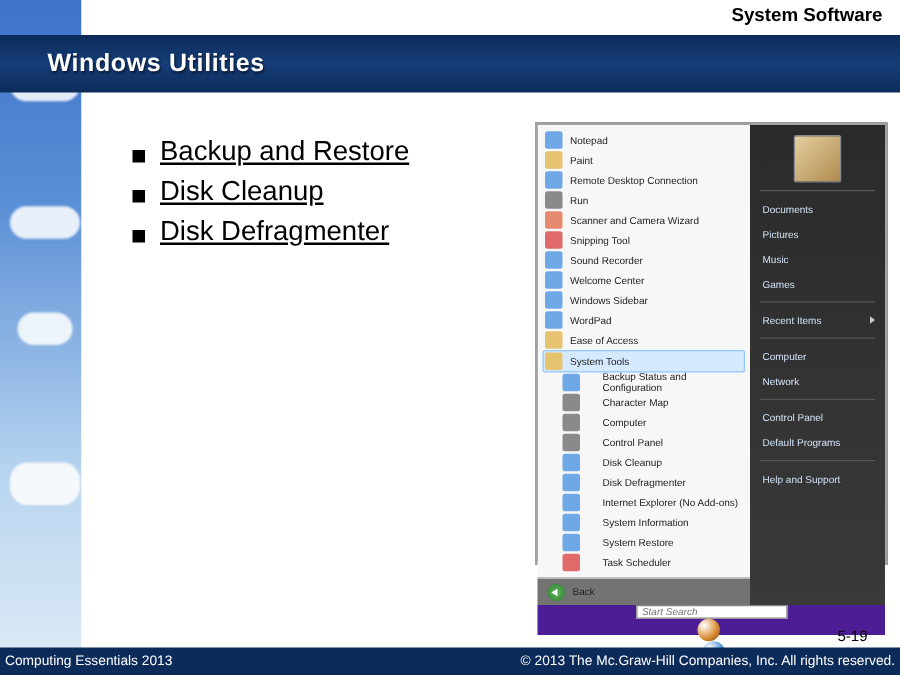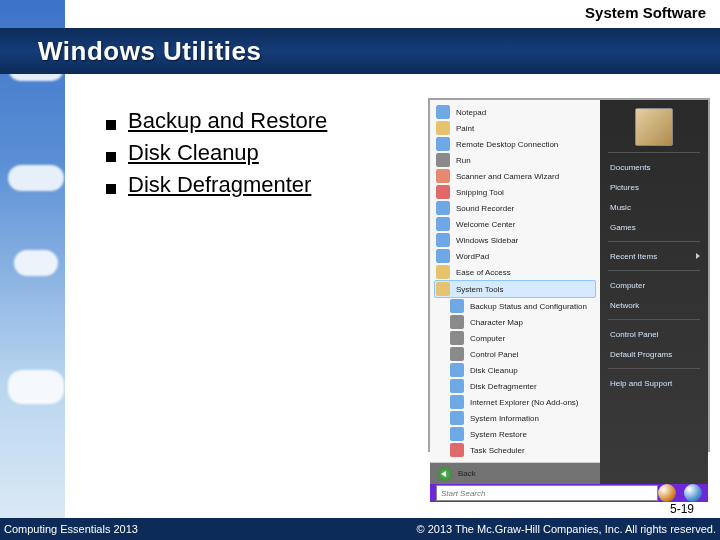--- a/index.html
+++ b/index.html
@@ -6,46 +6,46 @@
   body { width:720px; height:540px; font-family:Arial, Helvetica, sans-serif; background:#fff; position:relative; overflow:hidden; }
   .sky { position:absolute; left:0; top:0; width:65px; height:540px;
     background:linear-gradient(180deg,#3d73c8 0%,#5a8fd6 30%,#b7d4ef 70%,#e0ecf6 100%); z-index:0; }
   .cloud { position:absolute; left:8px; width:56px; height:26px; background:rgba(255,255,255,0.85); border-radius:14px; filter:blur(1px); }
   .c1{top:55px;} .c2{top:165px;} .c3{top:370px;height:34px;} .c4{top:250px;width:44px;left:14px;}
   .slide { position:absolute; left:0; top:0; width:720px; height:540px; background:transparent; z-index:1; }
   .chapter-label { position:absolute; top:4px; right:14px; font-size:15px; font-weight:bold; color:#000; }
   .title-bar { position:absolute; left:0; top:28px; width:720px; height:46px;
     background:linear-gradient(180deg,#0c2b59 0%,#153d78 50%,#0c2b59 100%);
     display:flex; align-items:center; padding-left:38px; }
-  .title-bar span { color:#fff; font-size:26px; font-weight:bold;
+  .title-bar span { color:#fff; font-size:20px; font-weight:bold;
     font-family:"Trebuchet MS",Arial,sans-serif; letter-spacing:0.5px;
     text-shadow:1px 1px 2px rgba(0,0,0,0.6); }
   .content { position:absolute; left:106px; top:108px; width:300px; }
   .content li { list-style:none; display:flex; align-items:center; margin-bottom:6px; }
   .sq { display:inline-block; width:10px; height:10px; background:#000; margin-right:12px; margin-top:8px; flex-shrink:0; }
   .content a { color:#000; font-size:22px; text-decoration:underline; }
   .screenshot { position:absolute; left:428px; top:98px; width:282px; height:354px;
     background:#1c1c1c; border:2px solid #a3a3a3; font-size:8px; color:#e8e8e8;
     display:flex; flex-direction:column; }
   .ss-body { display:flex; flex:1; }
   .ss-left { width:170px; background:#f7f7f7; display:flex; flex-direction:column; }
   .ss-right { flex:1; background:linear-gradient(180deg,#2a2a2a 0%,#3a3a3a 100%); display:flex; flex-direction:column; padding:4px 0; }
   .ss-list { padding:4px 6px; flex:1; overflow:hidden; }
   .li2 { display:flex; align-items:center; height:16px; color:#222; }
   .li2 .ico { width:14px; height:14px; margin-right:6px; border-radius:2px; flex-shrink:0; }
   .li2.hl { background:#d6eaff; border:1px solid #8fc6ff; border-radius:2px; margin:0 -2px; padding:0 1px; height:18px; }
-  .li2.sub { padding-left:14px; }
+  .li2.sub { padding-left:14px;gap:12px; }
   .ri { padding:4px 10px; color:#d2e3f7; font-size:8px; display:flex; align-items:center; height:20px; position:relative; }
   .avatar { width:38px; height:38px; margin:4px auto 2px; border:1px solid #888; background:linear-gradient(135deg,#e4cfa0,#b08b4f); border-radius:2px; }
   .sep-r { height:1px; background:#555; margin:4px 8px; }
   .tri { position:absolute; right:8px; width:0; height:0; border-left:4px solid #ccc; border-top:3px solid transparent; border-bottom:3px solid transparent; }
   .back-row { display:flex; align-items:center; height:22px; border-top:1px solid #d0d0d0; padding:0 8px; color:#222; background:#737373; }
   .back-arrow { width:14px; height:14px; border-radius:50%; background:radial-gradient(circle,#5fb65f,#2e7c2e); margin-right:6px; position:relative; }
   .back-arrow::after{ content:""; position:absolute; left:3px; top:4px; width:0;height:0;border-right:5px solid #fff;border-top:3px solid transparent;border-bottom:3px solid transparent; }
-  .search-row { display:flex; align-items:center; height:24px; background:#6d28d9; padding:0 6px; }
+  .search-row { display:flex; align-items:center; height:24px; background:#4c1d95; padding:0 6px;flex-direction:column; }
   .search-row input { flex:1; height:16px; font-size:8px; font-style:italic; padding:0 4px; border:1px solid #888; background:#fff; color:#888; }
   .orb { width:18px; height:18px; border-radius:50%; background:radial-gradient(circle at 30% 30%,#fff,#d88a2e 60%,#7a3e10); margin-right:4px; flex-shrink:0; }
   .orb.b { background:radial-gradient(circle at 30% 30%,#fff,#4e90d8 60%,#1a3c72); margin-left:4px; margin-right:0; }
   .pgnum { position:absolute; right:26px; bottom:24px; font-size:12px; }
   .footer { position:absolute; left:0; bottom:0; width:720px; height:22px;
     background:#0c2b59; color:#fff; font-size:11px; display:flex;
     align-items:center; justify-content:space-between; padding:0 4px; }
 </style>
 </head>
 <body>

